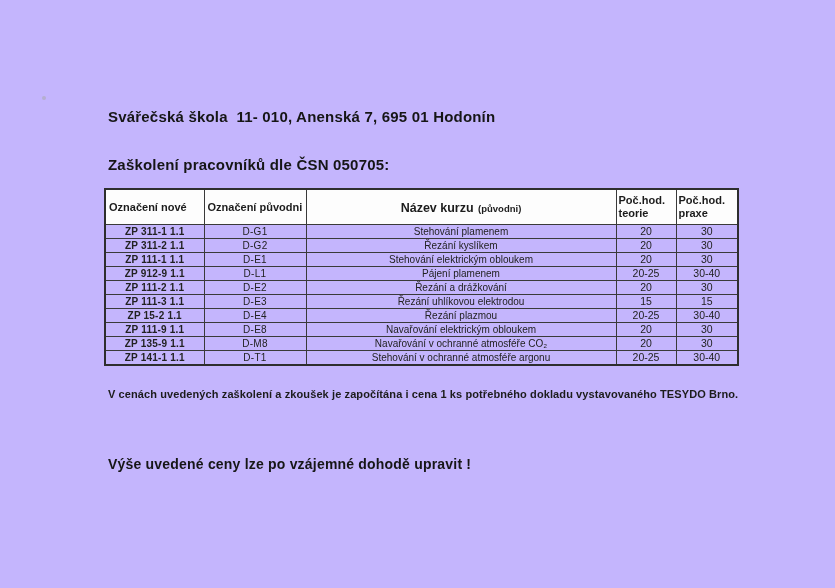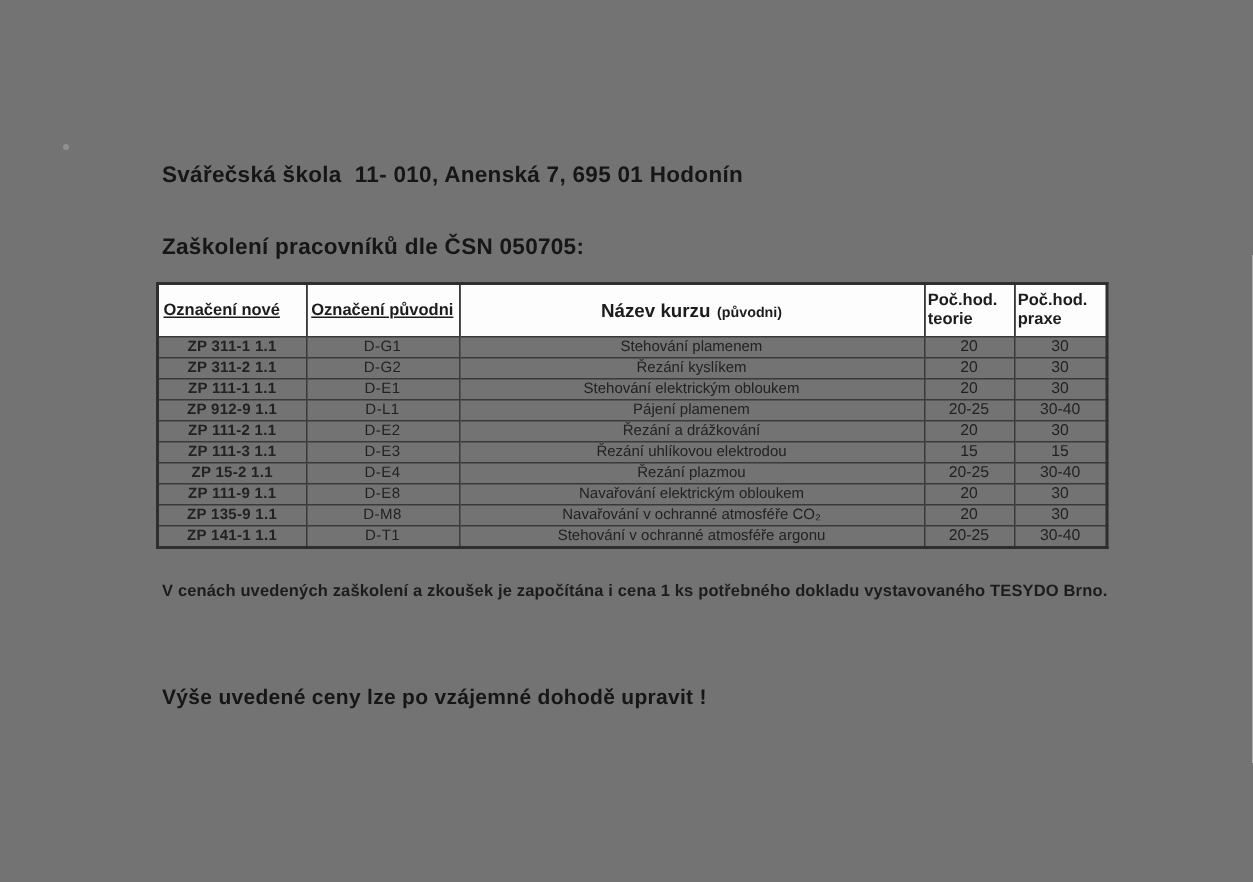--- a/index.html
+++ b/index.html
@@ -1,19 +1,19 @@
 <!DOCTYPE html>
 <html><head>
 <meta charset="utf-8">
 <style>
   html,body { margin:0; padding:0; background:#d9d9d9; }
   .page {
     position:relative;
     width:835px; height:588px;
-    background:#737373;
+    background:#c4b5fd;
     font-family:"Liberation Sans","DejaVu Sans",sans-serif;
     color:#1f1f1f;
     overflow:hidden;
     margin:0 auto;
   }
   .doc-title {
     position:absolute; left:108px; top:108px;
     font-size:15px; font-weight:bold; white-space:pre;
     color:#161616; letter-spacing:0.2px;
   }
@@ -25,21 +25,21 @@
   table.courses {
     position:absolute; left:104px; top:188px;
     width:633px; border-collapse:collapse; table-layout:fixed;
     border:2px solid #2e2e2e;
   }
   table.courses th, table.courses td {
     border:1px solid #3a3a3a;
     overflow:hidden; white-space:nowrap;
   }
   thead th { height:32px; font-weight:bold; color:#1c1c1c; background:#fdfdfd; }
-  th.h-left { text-align:left; padding-left:3px; font-size:11px;text-decoration:underline; }
+  th.h-left { text-align:left; padding-left:3px; font-size:11px; }
   th.h-course { text-align:center; }
   .h-course-main { font-size:12.5px; font-weight:bold; }
   .h-course-sub { font-size:9.5px; font-weight:bold;margin-top:10px; }
   th.h-hours { text-align:left; font-size:11px; line-height:13px; padding:0 2px; }
   tbody td {
     height:13px; padding:0; text-align:center;
     font-size:10px; line-height:13px; color:#222;
   }
   td.c-new { font-weight:bold; white-space:pre; letter-spacing:0.2px; }
   td.c-orig { font-weight:normal; letter-spacing:0.3px; }

